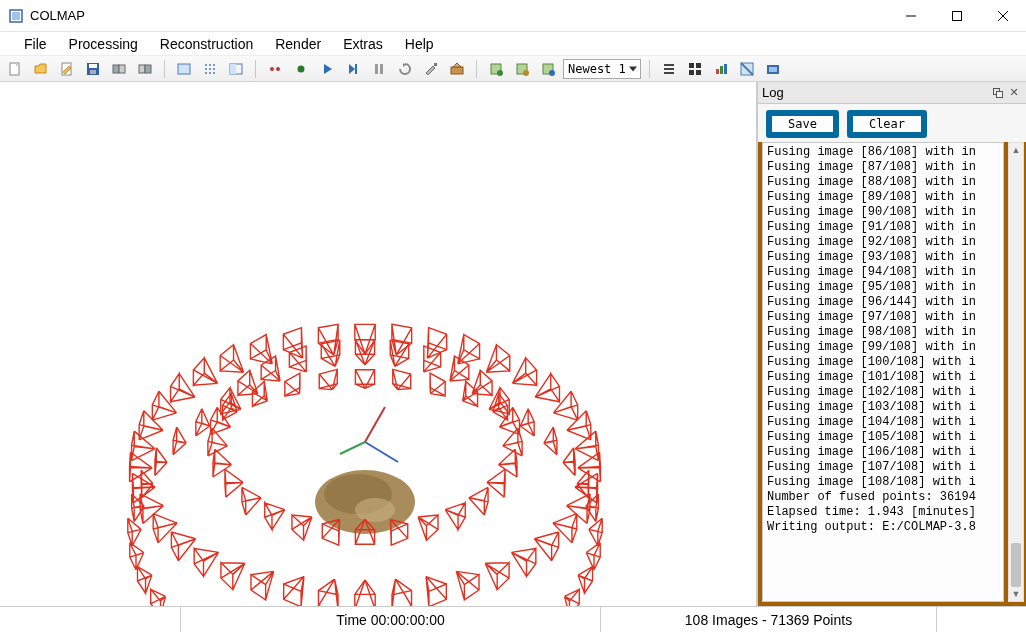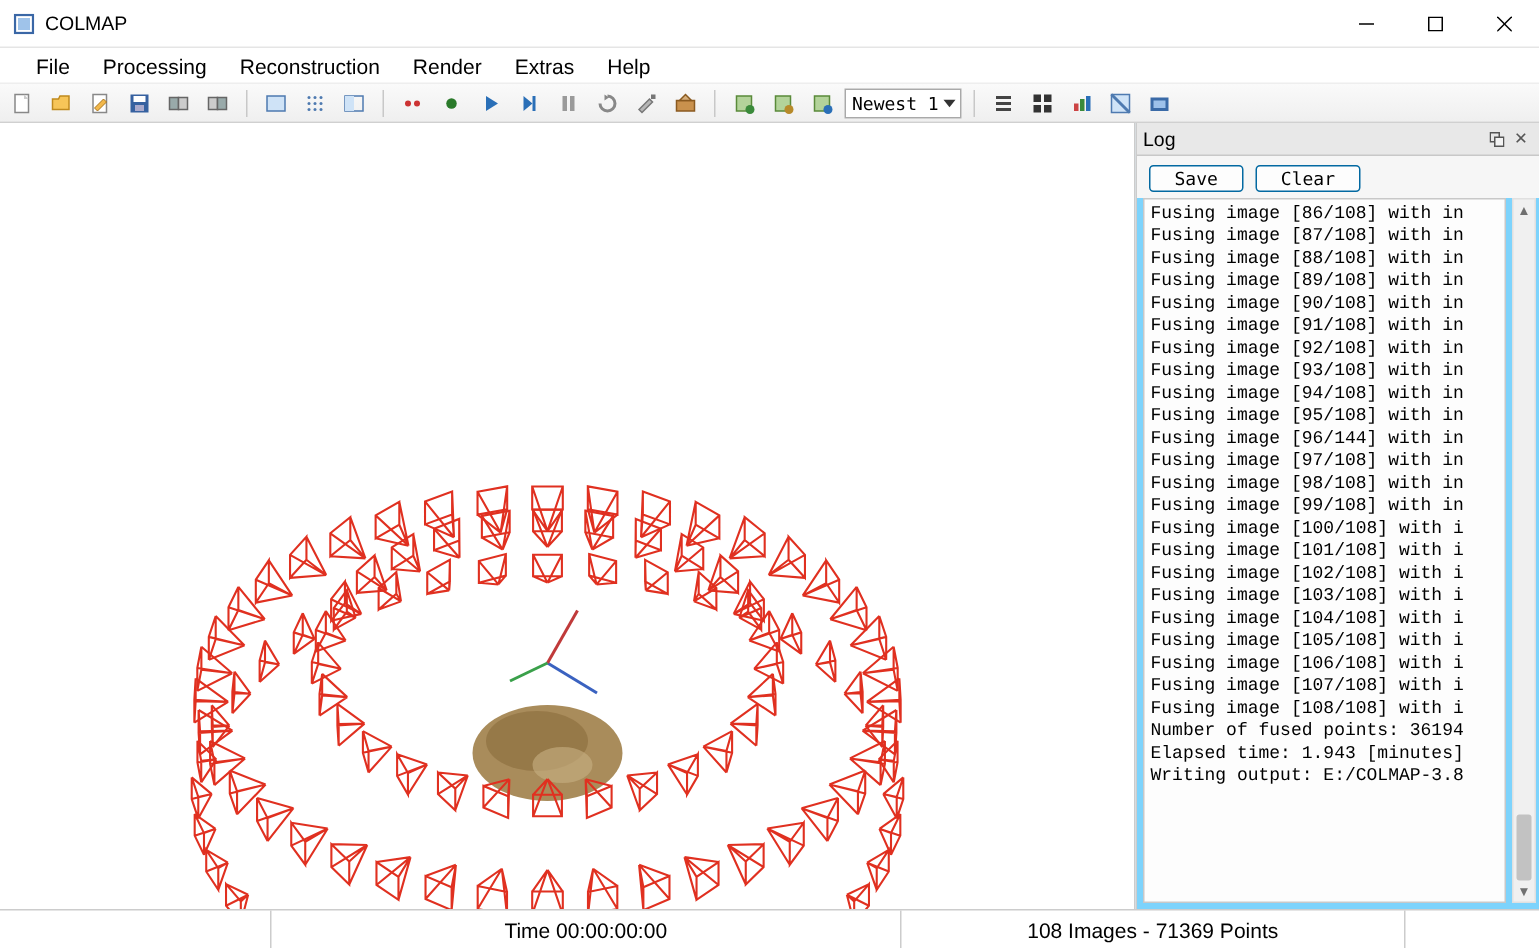--- a/index.html
+++ b/index.html
@@ -104,21 +104,21 @@
     position: relative;
     overflow: hidden;
   }
   .viewport svg { position:absolute; inset:0; }
 
   
   .logpanel {
     width: 269px;
     display: flex;
     flex-direction: column;
-    background: #7dd3fc;
+    background: #a16207;
     border-left: 1px solid #ccc;
   }
   .logpanel .log-header {
     height: 22px;
     background: #e8e8e8;
     border-bottom: 1px solid #c8c8c8;
     display: flex; align-items: center;
     padding: 0 4px;
     font-size: 13px;
   }
@@ -131,21 +131,21 @@
   }
   .logpanel .log-buttons {
     padding: 6px 8px 4px 8px;
     display: flex; gap: 8px;
     background: #f6f6f6;
   }
   .logpanel .log-buttons button {
     font-family: "Consolas", monospace;
     font-size: 12px;
     padding: 1px 16px;
-    border: 1px solid #0369a1;
+    border: 6px solid #0369a1;
     background: #fdfdfd;
     border-radius: 3px;
   }
   .logpanel .log-body {
     flex: 1;
     margin: 0 4px 4px 4px;
     border: 1px solid #c8c8c8;
     background: #fdfdfd;
     font-family: "Consolas", "Courier New", monospace;
     font-size: 12px;

